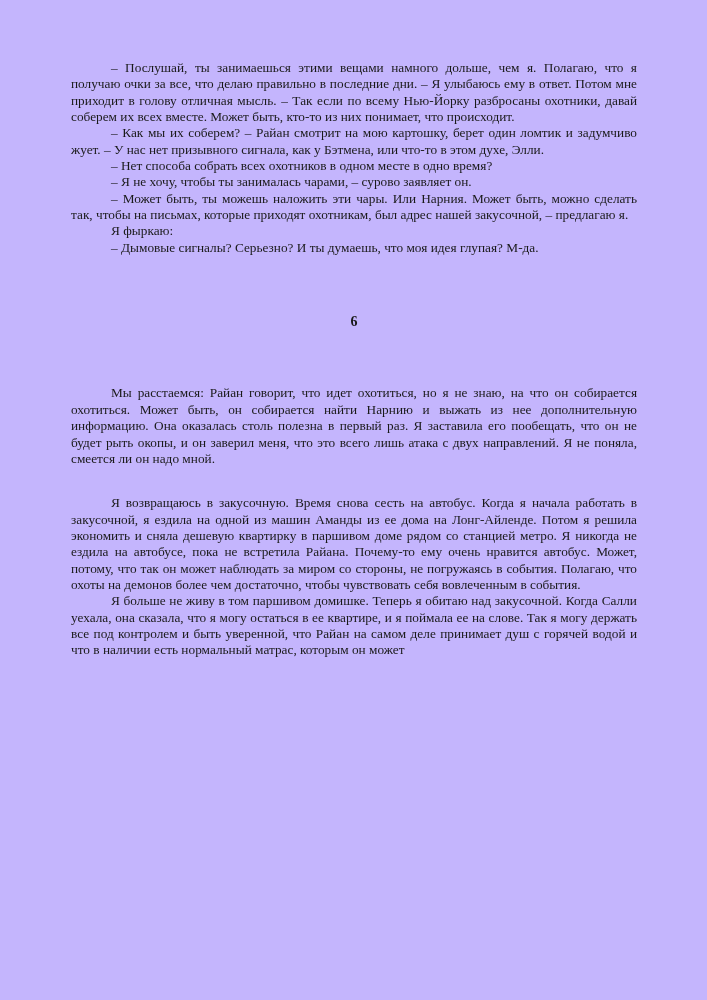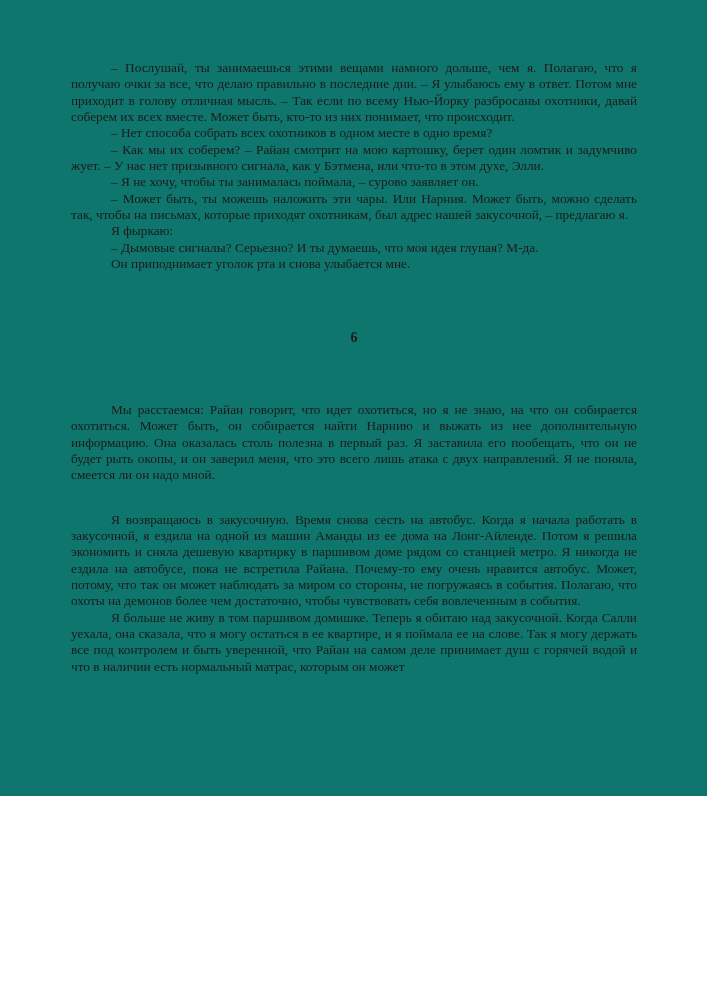--- a/index.html
+++ b/index.html
@@ -12,22 +12,22 @@
     width: 707px;
     height: 1000px;
     overflow: hidden;
     font-family: "Liberation Serif", "DejaVu Serif", serif;
     color: #1a1a1a;
   }
 
   #page {
     position: relative;
     width: 707px;
-    height: 796px;
-    background: #0f766e;
+    height: 1000px;
+    background: #c4b5fd;
     box-sizing: border-box;
   }
 
   #text-column {
     position: absolute;
     left: 71px;
     top: 60px;
     width: 566px;
   }
 
@@ -58,27 +58,26 @@
   .section-gap           { height: 28px; }
 </style>
 </head>
 <body>
 
 <div id="page">
   <div id="text-column">
 
     <div>
       <p class="para">– Послушай, ты занимаешься этими вещами намного дольше, чем я. Полагаю, что я получаю очки за все, что делаю правильно в последние дни. – Я улыбаюсь ему в ответ. Потом мне приходит в голову отличная мысль. – Так если по всему Нью-Йорку разбросаны охотники, давай соберем их всех вместе. Может быть, кто-то из них понимает, что происходит.</p>
+      <p class="para">– Как мы их соберем? – Райан смотрит на мою картошку, берет один ломтик и задумчиво жует. – У нас нет призывного сигнала, как у Бэтмена, или что-то в этом духе, Элли.</p>
       <p class="para">– Нет способа собрать всех охотников в одном месте в одно время?</p>
-      <p class="para">– Как мы их соберем? – Райан смотрит на мою картошку, берет один ломтик и задумчиво жует. – У нас нет призывного сигнала, как у Бэтмена, или что-то в этом духе, Элли.</p>
-      <p class="para">– Я не хочу, чтобы ты занималась поймала, – сурово заявляет он.</p>
+      <p class="para">– Я не хочу, чтобы ты занималась чарами, – сурово заявляет он.</p>
       <p class="para">– Может быть, ты можешь наложить эти чары. Или Нарния. Может быть, можно сделать так, чтобы на письмах, которые приходят охотникам, был адрес нашей закусочной, – предлагаю я.</p>
       <p class="para">Я фыркаю:</p>
       <p class="para">– Дымовые сигналы? Серьезно? И ты думаешь, что моя идея глупая? М-да.</p>
-      <p class="para">Он приподнимает уголок рта и снова улыбается мне.</p>
     </div>
 
     <div class="spacer-before-chapter"></div>
 
     <div class="chapter-number">6</div>
 
     <div class="spacer-after-chapter"></div>
 
     <div>
       <p class="para">Мы расстаемся: Райан говорит, что идет охотиться, но я не знаю, на что он собирается охотиться. Может быть, он собирается найти Нарнию и выжать из нее дополнительную информацию. Она оказалась столь полезна в первый раз. Я заставила его пообещать, что он не будет рыть окопы, и он заверил меня, что это всего лишь атака с двух направлений. Я не поняла, смеется ли он надо мной.</p>

